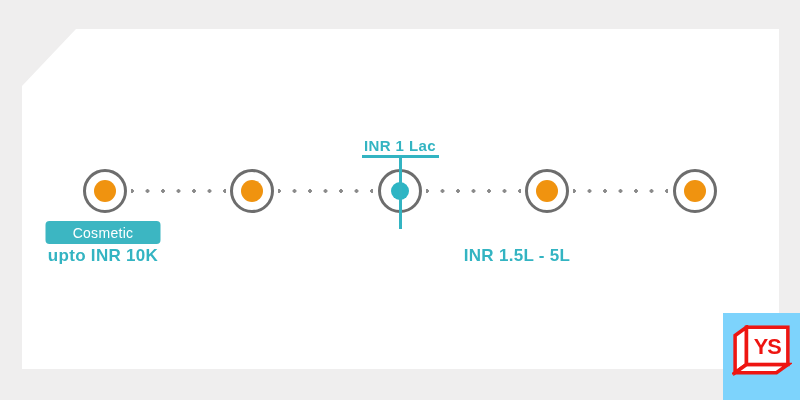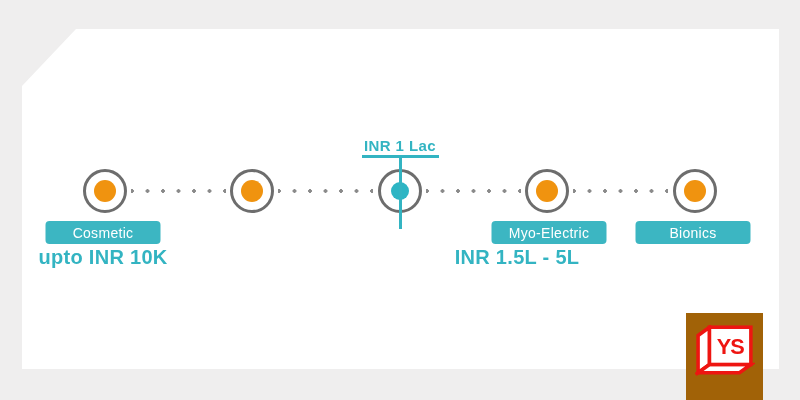--- a/index.html
+++ b/index.html
@@ -45,26 +45,26 @@
   }
   .pill {
     position:absolute; top:221px; height:23px; min-width:115px;
     padding:0 10px; box-sizing:border-box; border-radius:4px;
     background:#3cb6c2; color:#ffffff; font-size:14px; font-weight:normal;
     display:flex; align-items:center; justify-content:center;
     transform:translateX(-50%); white-space:nowrap; letter-spacing:.3px; z-index:3;
   }
   .range {
     position:absolute; top:246px; transform:translateX(-50%);
-    color:#33b4c2; font-size:20px; font-weight:bold;
+    color:#33b4c2; font-size:17px; font-weight:bold;
     white-space:nowrap; letter-spacing:.3px; z-index:3;
   }
   .logo-box {
-    position:absolute; left:686px; top:313px; width:77px; height:87px;
-    background:#a16207; z-index:8;
+    position:absolute; left:723px; top:313px; width:77px; height:87px;
+    background:#7dd3fc; z-index:8;
   }
   .logo-box svg { position:absolute; left:9px; top:12px; width:60px; height:51px; }
 </style>
 </head>
 <body>
 
 <div class="page">
   <div class="card"></div>
 
   <div class="connector" style="left:131px"></div>
@@ -86,22 +86,20 @@
     <div class="dot dot-teal"></div>
   </div>
   <div class="node" style="left:525px">
     <div class="dot dot-orange"></div>
   </div>
   <div class="node" style="left:673px">
     <div class="dot dot-orange"></div>
   </div>
 
   <div class="pill" style="left:103px">Cosmetic</div>
-  <div class="pill" style="left:549px">Myo-Electric</div>
-  <div class="pill" style="left:693px">Bionics</div>
 
   <div class="range" style="left:103px">upto INR 10K</div>
   <div class="range" style="left:517px">INR 1.5L - 5L</div>
 
   <div class="logo-box">
     <svg viewBox="0 0 58 49">
       <g fill="#ffffff" stroke="#ee1511" stroke-width="3.4" stroke-linejoin="miter">
         <polygon points="14,2 3,10 3,46 14,38"></polygon>
         <polygon points="14,38 54,38 43,46 3,46"></polygon>
         <rect x="14" y="2" width="40" height="36"></rect>

